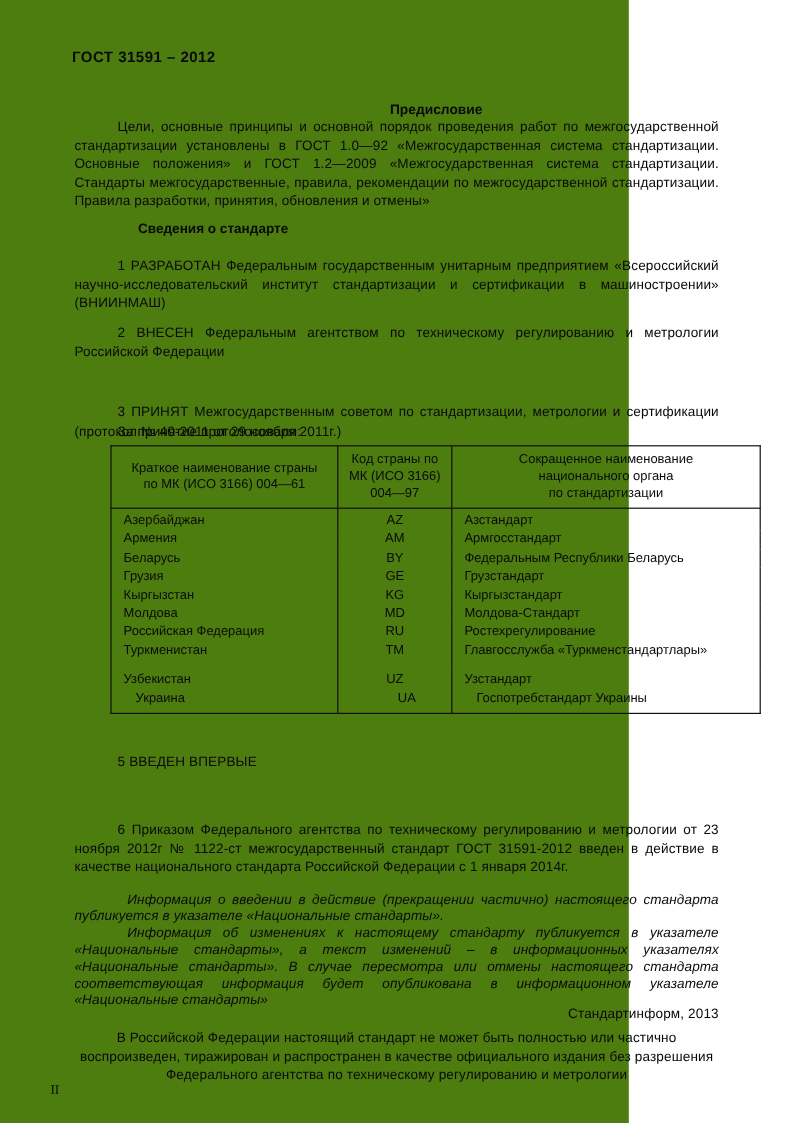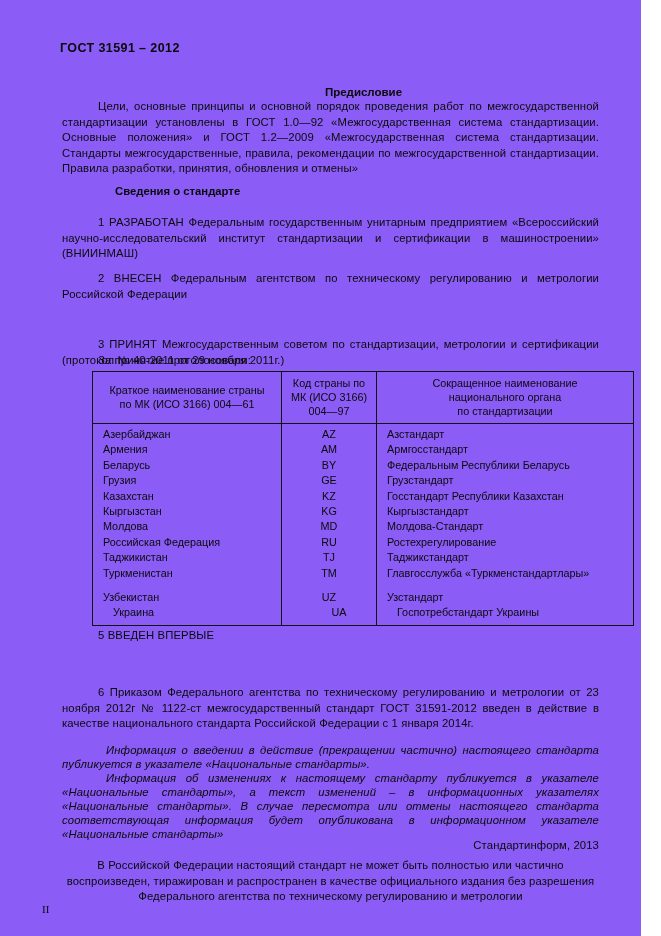--- a/index.html
+++ b/index.html
@@ -11,23 +11,23 @@
     width: 661px;
     height: 936px;
     position: relative;
     font-family: "Liberation Sans", sans-serif;
     color: #0a0a0a;
     overflow: hidden;
   }
   .page {
     position: absolute;
     left: 0; top: 0;
-    width: 641px;
+    width: 524px;
     height: 936px;
-    background: #8b5cf6;
+    background: #4d7c0f;
   }
 
   
   .doc-code {
     position: absolute;
     left: 60px;
     top: 41px;
     font-size: 12.5px;
     font-weight: bold;
     letter-spacing: 0.4px;
@@ -172,43 +172,33 @@
         <td>Беларусь</td>
         <td class="code">BY</td>
         <td>Федеральным Республики Беларусь</td>
       </tr>
       <tr>
         <td>Грузия</td>
         <td class="code">GE</td>
         <td>Грузстандарт</td>
       </tr>
       <tr>
-        <td>Казахстан</td>
-        <td class="code">KZ</td>
-        <td>Госстандарт Республики Казахстан</td>
-      </tr>
-      <tr>
         <td>Кыргызстан</td>
         <td class="code">KG</td>
         <td>Кыргызстандарт</td>
       </tr>
       <tr>
         <td>Молдова</td>
         <td class="code">MD</td>
         <td>Молдова-Стандарт</td>
       </tr>
       <tr>
         <td>Российская Федерация</td>
         <td class="code">RU</td>
         <td>Ростехрегулирование</td>
-      </tr>
-      <tr>
-        <td>Таджикистан</td>
-        <td class="code">TJ</td>
-        <td>Таджикстандарт</td>
       </tr>
       <tr>
         <td>Туркменистан</td>
         <td class="code">TM</td>
         <td>Главгосслужба «Туркменстандартлары»</td>
       </tr>
       <tr class="gap">
         <td></td>
         <td></td>
         <td></td>

